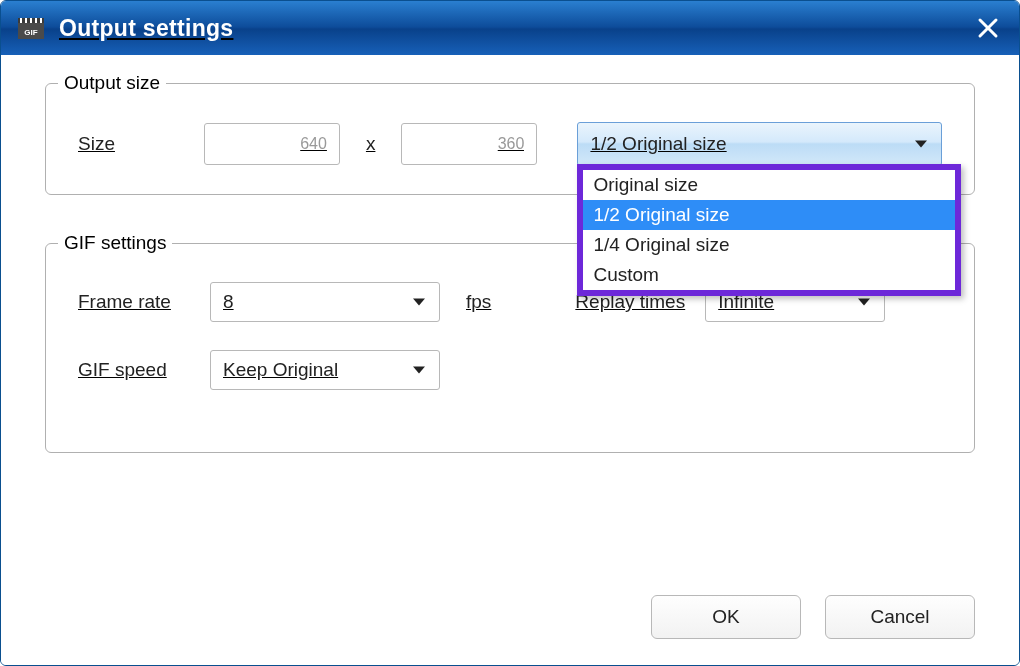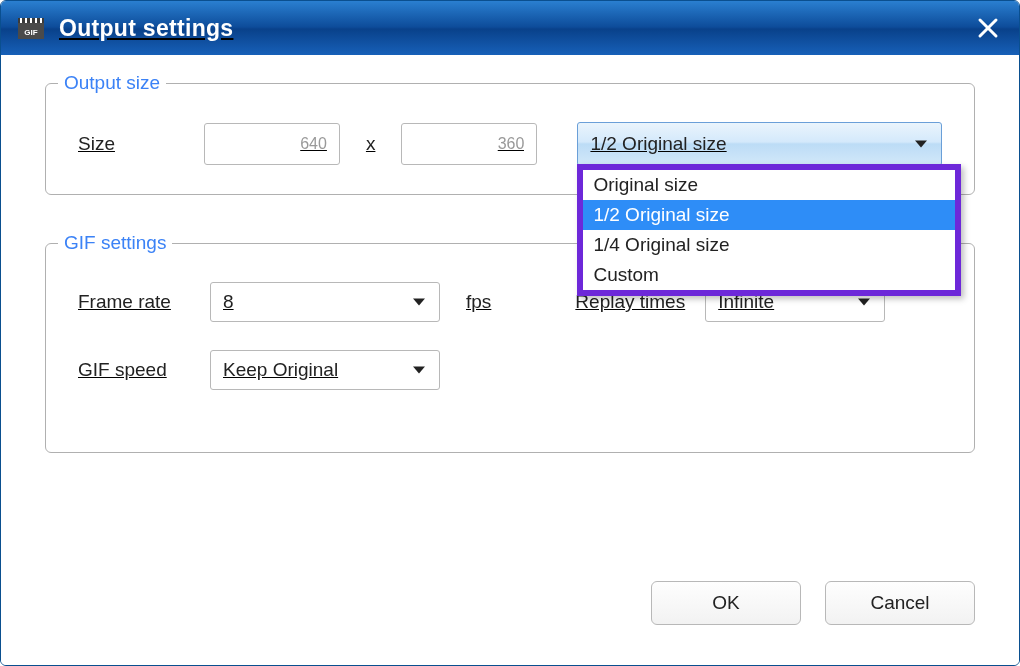--- a/index.html
+++ b/index.html
@@ -82,21 +82,21 @@
       padding: 0;
       margin-bottom: 48px;
     }
     .fieldset-legend {
       position: absolute;
       top: -12px;
       left: 12px;
       background: #fff;
       padding: 0 6px;
       font-size: 19px;
-      color: #3b82f6;
+      color: #000000;
     }
     .fieldset-body {
       padding: 38px 32px 28px 32px;
     }
     .row {
       display: flex;
       align-items: center;
       gap: 12px;
       position: relative;
     }
@@ -235,21 +235,21 @@
       align-items: center;
       margin-left: 72px;
     }
     .replay-label {
       font-size: 19px;
       color: #222;
       margin-right: 20px;
     }
     .buttons {
       position: absolute;
-      bottom: 40px;
+      bottom: 26px;
       right: 44px;
       display: flex;
       gap: 24px;
       justify-content: center;
     }
     .btn {
       width: 150px;
       height: 44px;
       border: 1px solid #b8b8b8;
       border-radius: 6px;

